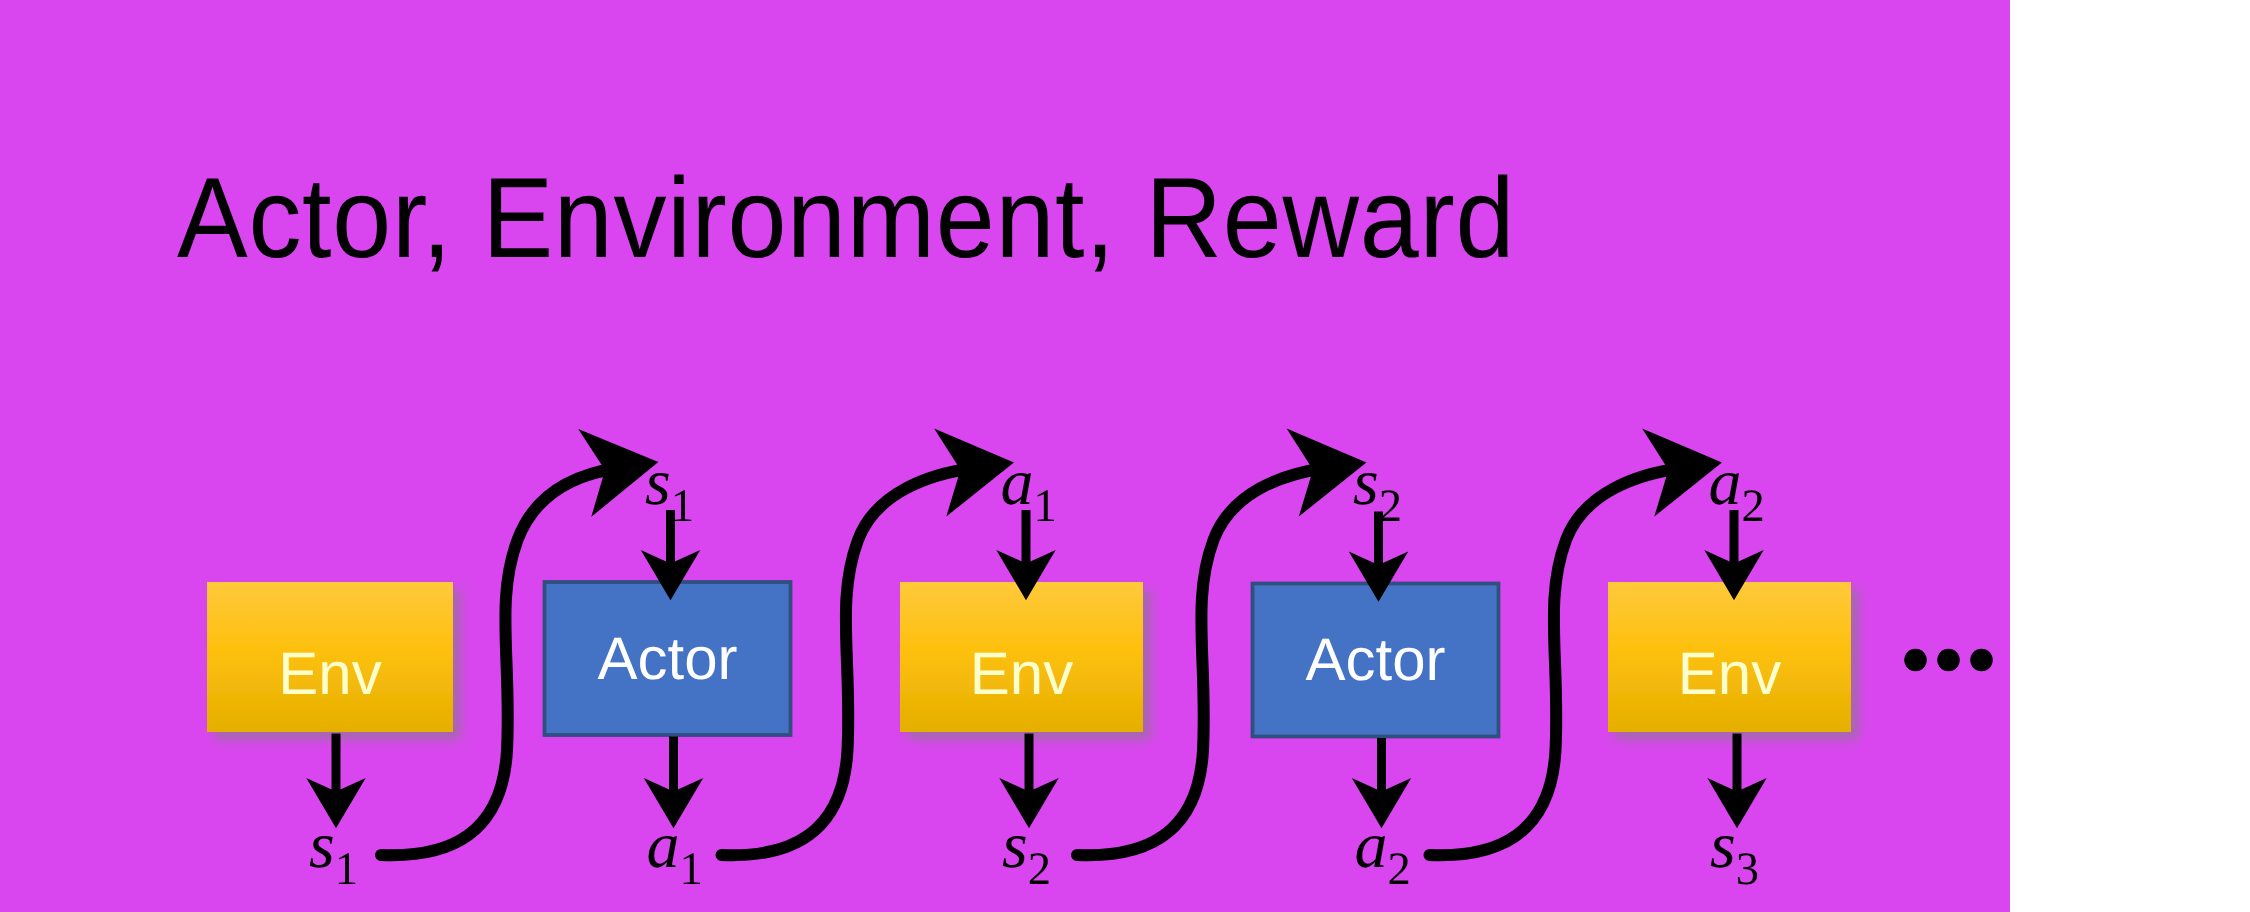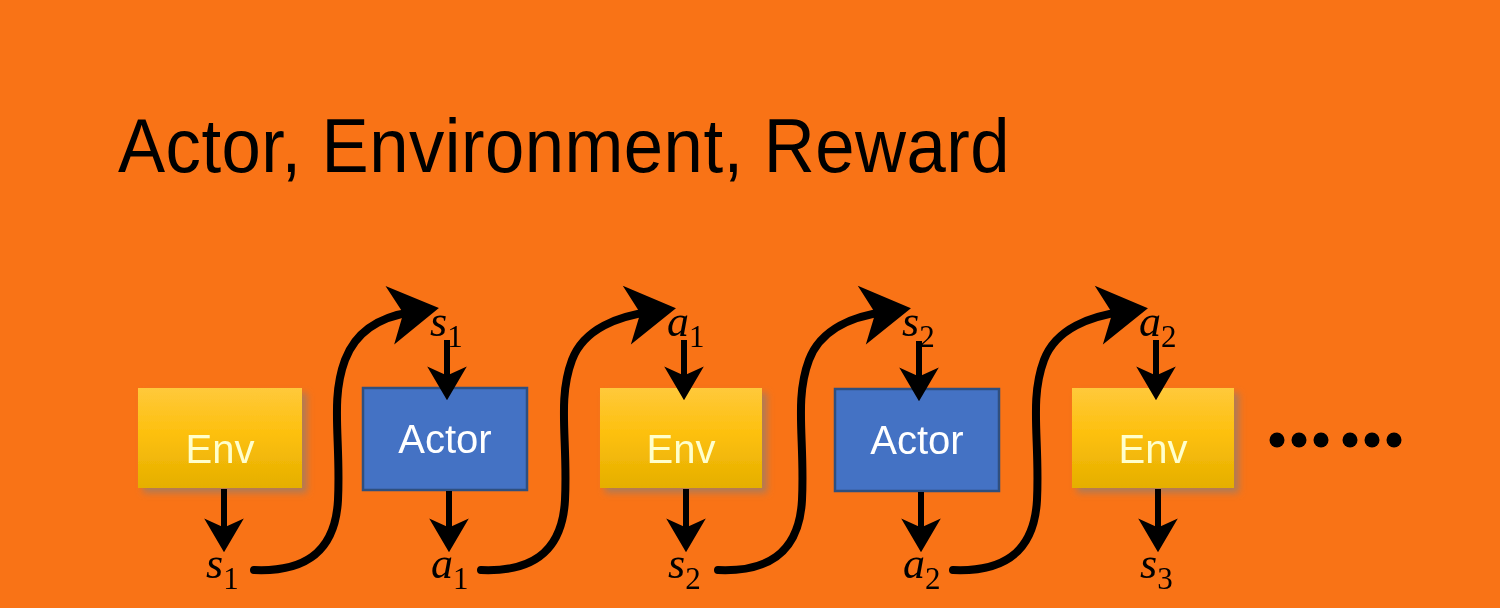--- a/index.html
+++ b/index.html
@@ -2,23 +2,23 @@
 <html><head>
 <meta charset="utf-8">
 <style>
   html, body {
     margin: 0;
     padding: 0;
     background: #ffffff;
   }
   #slide {
     position: relative;
-    width: 1500px;
+    width: 1340px;
     height: 608px;
-    background: #f97316;
+    background: #d946ef;
     overflow: hidden;
     font-family: "Liberation Sans", sans-serif;
   }
   #title {
     position: absolute;
     left: 118px;
     top: 108px;
     font-family: "Liberation Sans", sans-serif;
     font-size: 76px;
     font-weight: 300;

